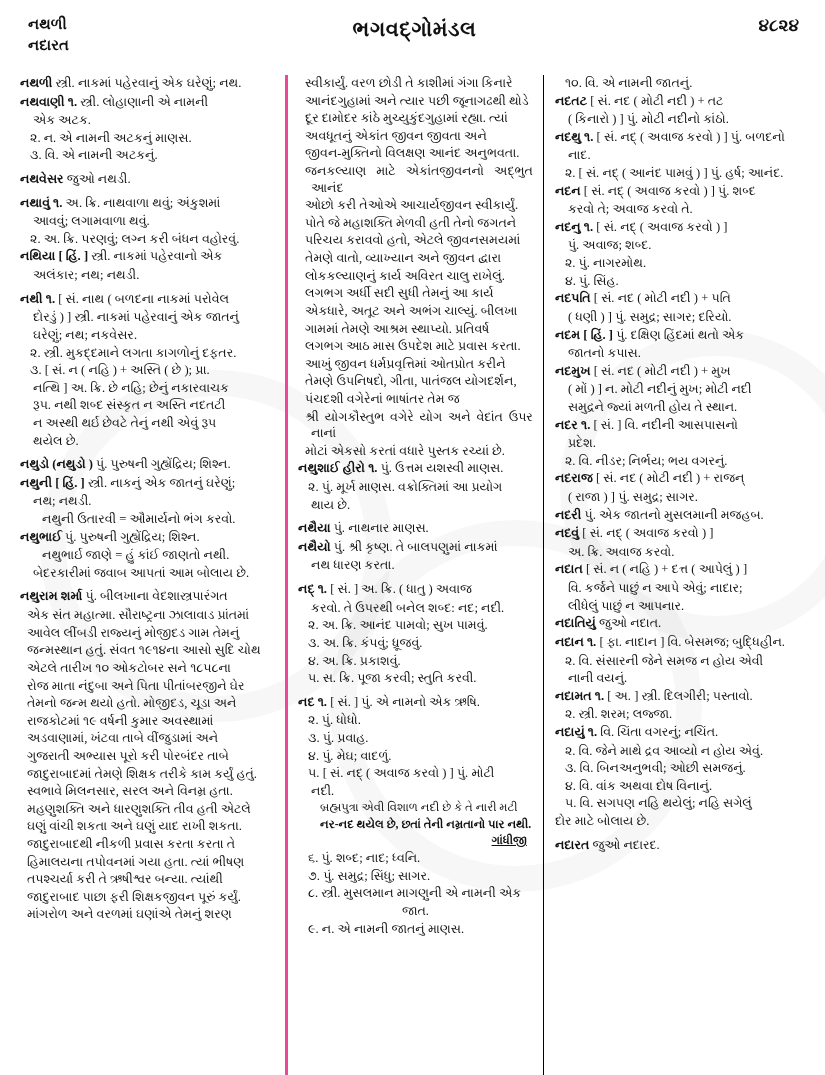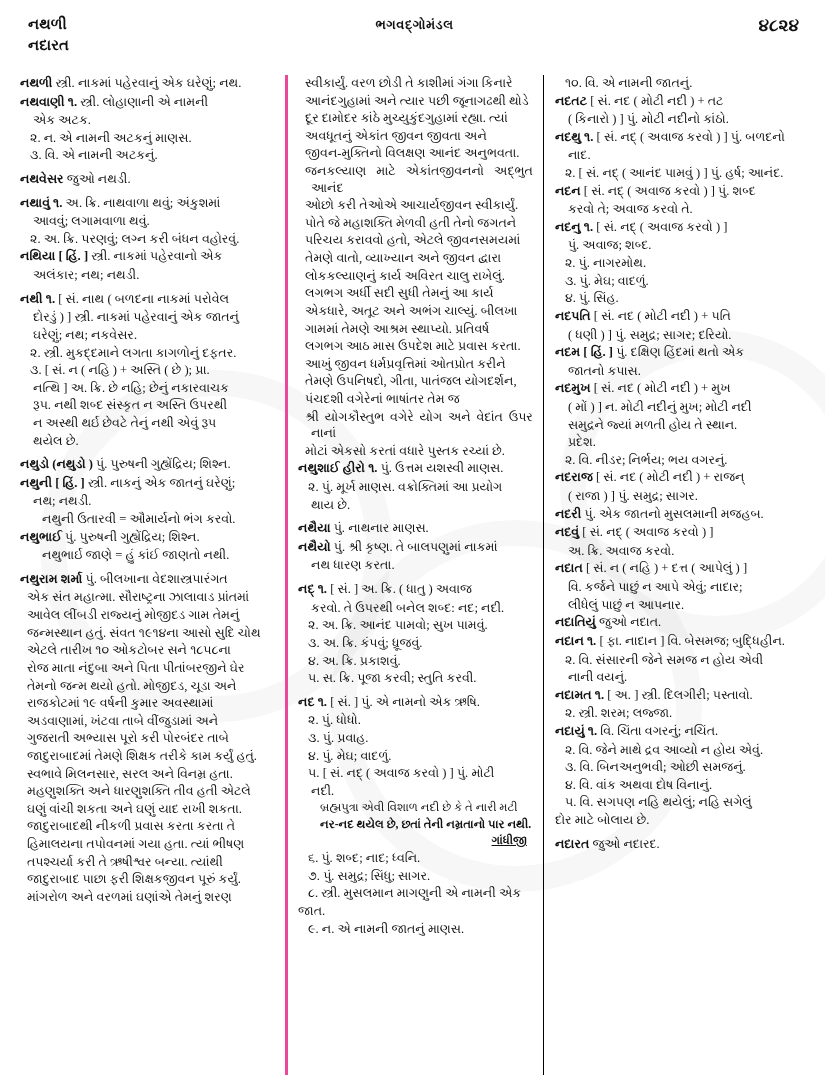--- a/index.html
+++ b/index.html
@@ -47,21 +47,21 @@
     font-size: 15px;
     font-weight: bold;
     line-height: 1.42;
   }
   .hdr-left div { white-space: nowrap; }
   .hdr-center {
     position: absolute;
     left: 0; right: 0;
     top: 3px;
     text-align: center;
-    font-size: 13px;
+    font-size: 21px;
     font-weight: bold;
     letter-spacing: 0.5px;
   }
   .hdr-right {
     position: absolute;
     right: 10px;
     top: 2px;
     font-size: 17px;
     font-weight: bold;
   }
@@ -158,29 +158,30 @@
         <p class="cont">આવવું; લગામવાળા થવું.</p>
         <p class="sense">૨. અ. ક્રિ. પરણવું; લગ્ન કરી બંધન વહોરવું.</p>
         <p class="entry"><b class="hw">નથિયા [ હિં. ]</b> સ્ત્રી. નાકમાં પહેરવાનો એક</p>
         <p class="cont">અલંકાર; નથ; નથડી.</p>
         <p class="entry gap"><b class="hw">નથી ૧.</b> [ સં. નાથ ( બળદના નાકમાં પરોવેલ</p>
         <p class="cont">દોરડું ) ] સ્ત્રી. નાકમાં પહેરવાનું એક જાતનું</p>
         <p class="cont">ઘરેણું; નથ; નકવેસર.</p>
         <p class="sense">૨. સ્ત્રી. મુકદ્દમાને લગતા કાગળોનું દફતર.</p>
         <p class="sense">૩. [ સં. ન ( નહિ ) + અસ્તિ ( છે ); પ્રા.</p>
         <p class="cont">નત્થિ ] અ. ક્રિ. છે નહિ; છેનું નકારવાચક</p>
-        <p class="cont">રૂપ. નથી શબ્દ સંસ્કૃત ન અસ્તિ ઉપરથી</p>
+        <p class="cont">રૂપ. નથી શબ્દ સંસ્કૃત ન અસ્તિ નદતટી</p>
         <p class="cont">ન અસ્થી થર્ઇ છેવટે તેનું નથી એવું રૂપ</p>
         <p class="cont">થયેલ છે.</p>
         <p class="entry gap"><b class="hw">નથુડો (નથુડો )</b> પું. પુરુષની ગુહ્યેંદ્રિય; શિશ્ન.</p>
         <p class="entry"><b class="hw">નથુની [ હિં. ]</b> સ્ત્રી. નાકનું એક જાતનું ઘરેણું;</p>
         <p class="cont">નથ; નથડી.</p>
         <p class="sub">નથુની ઉતારવી = ઔમાર્યનો ભંગ કરવો.</p>
         <p class="entry"><b class="hw">નથુભાઈ</b> પું. પુરુષની ગુહ્યેંદ્રિય; શિશ્ન.</p>
         <p class="sub">નથુભાર્ઇ જાણે = હું કાંઈ જાણતો નથી.</p>
+        <p class="cont">બેદરકારીમાં જવાબ આપતાં આમ બોલાય છે.</p>
         <p class="entry gap"><b class="hw">નથુરામ શર્મા</b> પું. બીલખાના વેદશાસ્ત્રપારંગત</p>
         <p class="bio">એક સંત મહાત્મા. સૌરાષ્ટ્રના ઝાલાવાડ પ્રાંતમાં</p>
         <p class="bio">આવેલ લીંબડી રાજ્યનું મોજીદડ ગામ તેમનું</p>
         <p class="bio">જન્મસ્થાન હતું. સંવત ૧૯૧૪ના આસો સુદિ ચોથ</p>
         <p class="bio">એટલે તારીખ ૧૦ ઓકટોબર સને ૧૮૫૮ના</p>
         <p class="bio">રોજ માતા નંદુબા અને પિતા પીતાંબરજીને ઘેર</p>
         <p class="bio">તેમનો જન્મ થયો હતો. મોજીદડ, ચૂડા અને</p>
         <p class="bio">રાજકોટમાં ૧૯ વર્ષની કુમાર અવસ્થામાં</p>
         <p class="bio">અડવાણામાં, ખંટવા તાબે વીંજુડામાં અને</p>
         <p class="bio">ગુજરાતી અભ્યાસ પૂરો કરી પોરબંદર તાબે</p>
@@ -232,44 +233,44 @@
         <p class="sense">૩. પું. પ્રવાહ.</p>
         <p class="sense">૪. પું. મેઘ; વાદળું.</p>
         <p class="sense">૫. [ સં. નદ્ ( અવાજ કરવો ) ] પું. મોટી</p>
         <p class="cont">નદી.</p>
         <p class="quote">બ્રહ્મપુત્રા એવી વિશાળ નદી છે કે તે નારી મટી</p>
         <p class="quote"><b>નર-નદ થયેલ છે, છતાં તેની નમ્રતાનો પાર નથી.</b></p>
         <p class="attrib">ગાંધીજી</p>
         <p class="sense gap">૬. પું. શબ્દ; નાદ; ધ્વનિ.</p>
         <p class="sense">૭. પું. સમુદ્ર; સિંધુ; સાગર.</p>
         <p class="sense">૮. સ્ત્રી. મુસલમાન માગણુની એ નામની એક</p>
-        <p class="cont" style="padding-left: 0px;">જાત.</p>
+        <p class="cont" style="padding-left: 0px; text-align: center;">જાત.</p>
         <p class="sense">૯. ન. એ નામની જાતનું માણસ.</p>
       </div>
     <div class="col col-3">
         <p class="sense">૧૦. વિ. એ નામની જાતનું.</p>
         <p class="entry"><b class="hw">નદતટ</b> [ સં. નદ ( મોટી નદી ) + તટ</p>
         <p class="cont">( કિનારો ) ] પું. મોટી નદીનો કાંઠો.</p>
         <p class="entry"><b class="hw">નદથુ ૧.</b> [ સં. નદ્ ( અવાજ કરવો ) ] પું. બળદનો</p>
         <p class="cont">નાદ.</p>
         <p class="sense">૨. [ સં. નદ્ ( આનંદ પામવું ) ] પું. હર્ષ; આનંદ.</p>
         <p class="entry"><b class="hw">નદન</b> [ સં. નદ્ ( અવાજ કરવો ) ] પું. શબ્દ</p>
         <p class="cont">કરવો તે; અવાજ કરવો તે.</p>
         <p class="entry"><b class="hw">નદનુ ૧.</b> [ સં. નદ્ ( અવાજ કરવો ) ]</p>
         <p class="cont">પું. અવાજ; શબ્દ.</p>
         <p class="sense">૨. પું. નાગરમોથ.</p>
-        <p class="sense">૩. પું. મેઘ; વાદળું.</p>
         <p class="sense">૪. પું. સિંહ.</p>
         <p class="entry"><b class="hw">નદપતિ</b> [ સં. નદ ( મોટી નદી ) + પતિ</p>
         <p class="cont">( ધણી ) ] પું. સમુદ્ર; સાગર; દરિયો.</p>
         <p class="entry"><b class="hw">નદમ [ હિં. ]</b> પું. દક્ષિણ હિંદમાં થતો એક</p>
         <p class="cont">જાતનો કપાસ.</p>
         <p class="entry"><b class="hw">નદમુખ</b> [ સં. નદ ( મોટી નદી ) + મુખ</p>
         <p class="cont">( મોં ) ] ન. મોટી નદીનું મુખ; મોટી નદી</p>
         <p class="cont">સમુદ્રને જ્યાં મળતી હોય તે સ્થાન.</p>
+        <p class="entry"><b class="hw">નદર ૧.</b> [ સં. ] વિ. નદીની આસપાસનો</p>
         <p class="cont">પ્રદેશ.</p>
         <p class="sense">૨. વિ. નીડર; નિર્ભય; ભય વગરનું.</p>
         <p class="entry"><b class="hw">નદરાજ</b> [ સં. નદ ( મોટી નદી ) + રાજન્</p>
         <p class="cont">( રાજા ) ] પું. સમુદ્ર; સાગર.</p>
         <p class="entry"><b class="hw">નદરી</b> પું. એક જાતનો મુસલમાની મજહબ.</p>
         <p class="entry"><b class="hw">નદવું</b> [ સં. નદ્ ( અવાજ કરવો ) ]</p>
         <p class="cont">અ. ક્રિ. અવાજ કરવો.</p>
         <p class="entry"><b class="hw">નદાત</b> [ સં. ન ( નહિ ) + દત્ત ( આપેલું ) ]</p>
         <p class="cont">વિ. કર્જને પાછું ન આપે એવું; નાદાર;</p>
         <p class="cont">લીધેલું પાછું ન આપનાર.</p>

